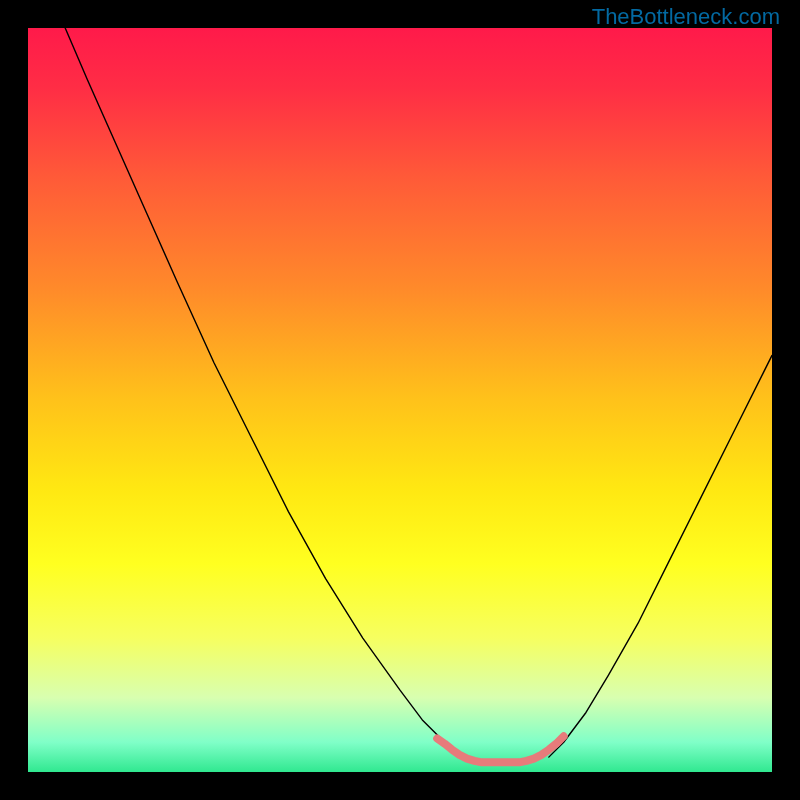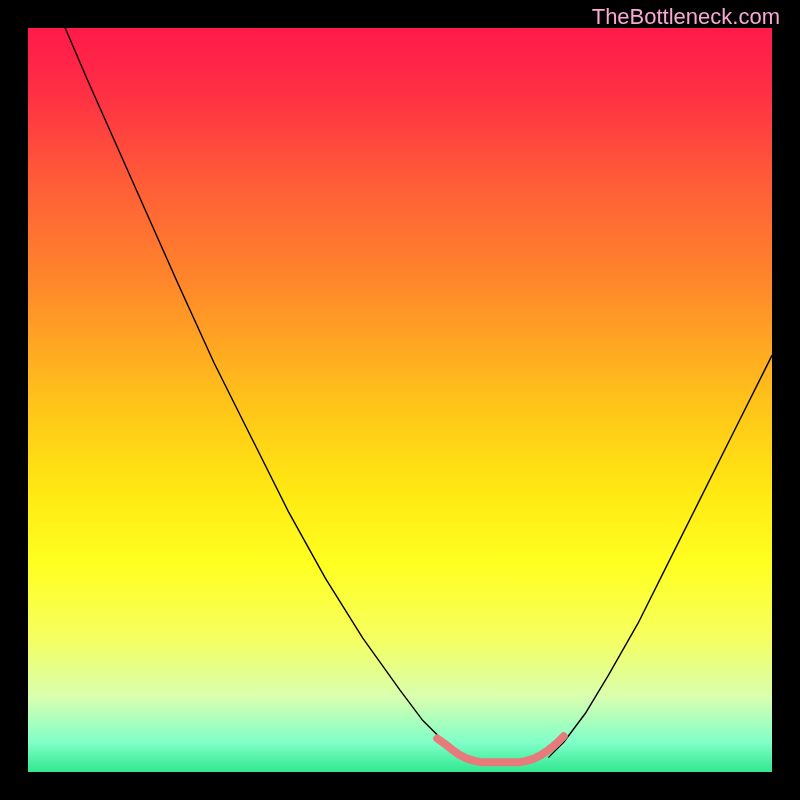--- a/index.html
+++ b/index.html
@@ -7,21 +7,21 @@
     width: 800px;
     height: 800px;
     background: #000;
     position: relative;
     font-family: Arial, Helvetica, sans-serif;
   }
   .watermark {
     position: absolute;
     top: 4px;
     right: 20px;
-    color: #f9a8d4;
+    color: #0369a1;
     font-size: 22px;
     font-weight: 400;
     z-index: 10;
   }
   .plot-area {
     position: absolute;
     left: 28px;
     top: 28px;
     width: 744px;
     height: 744px;

